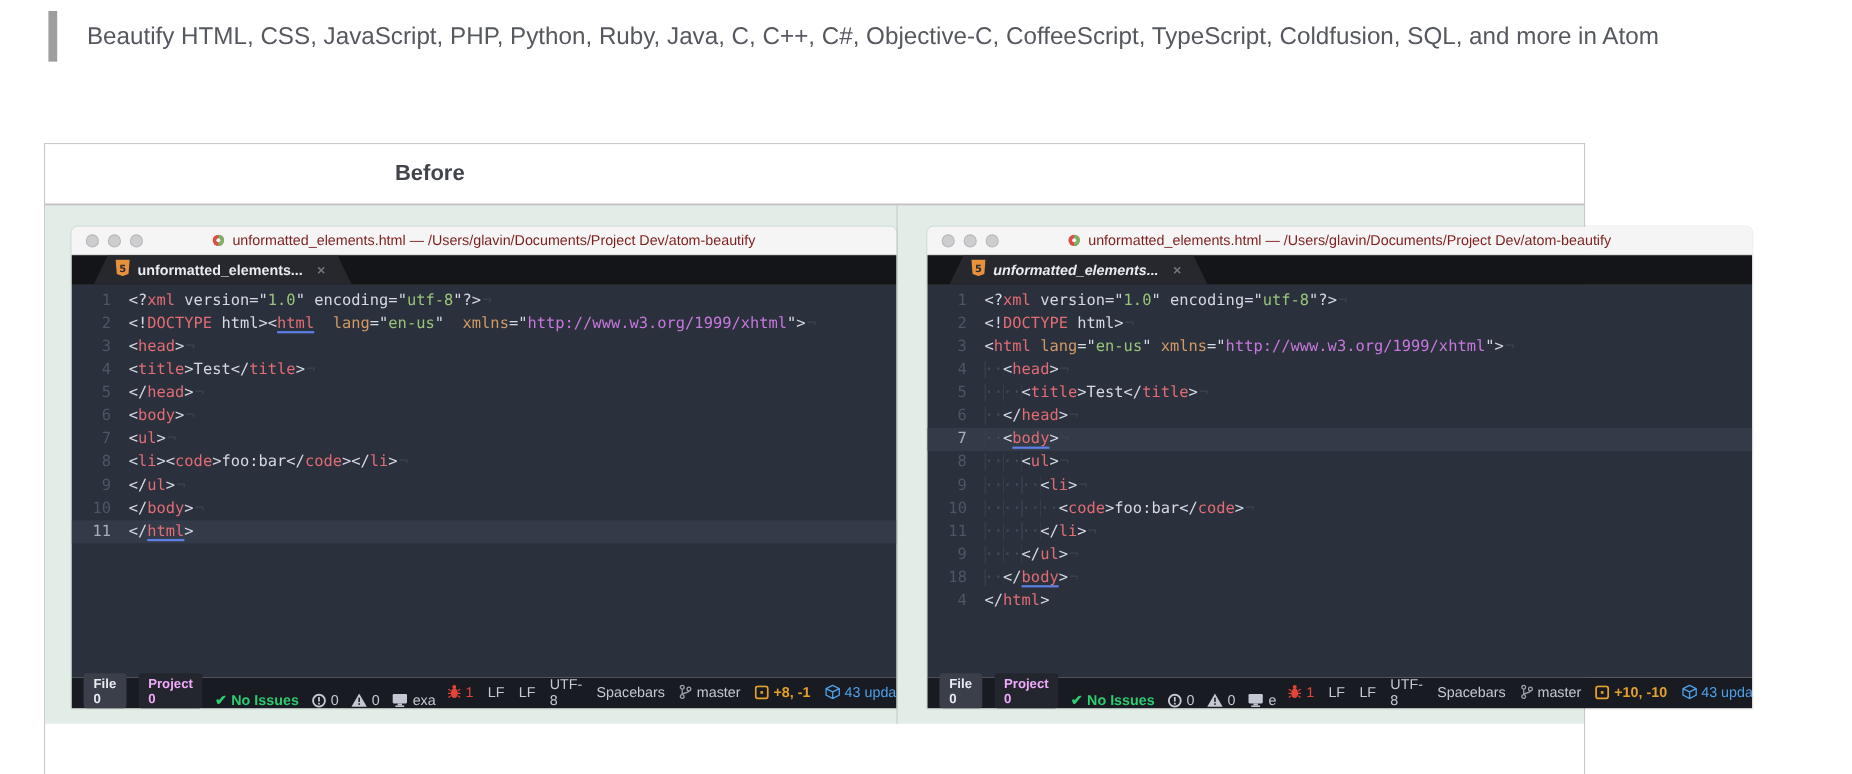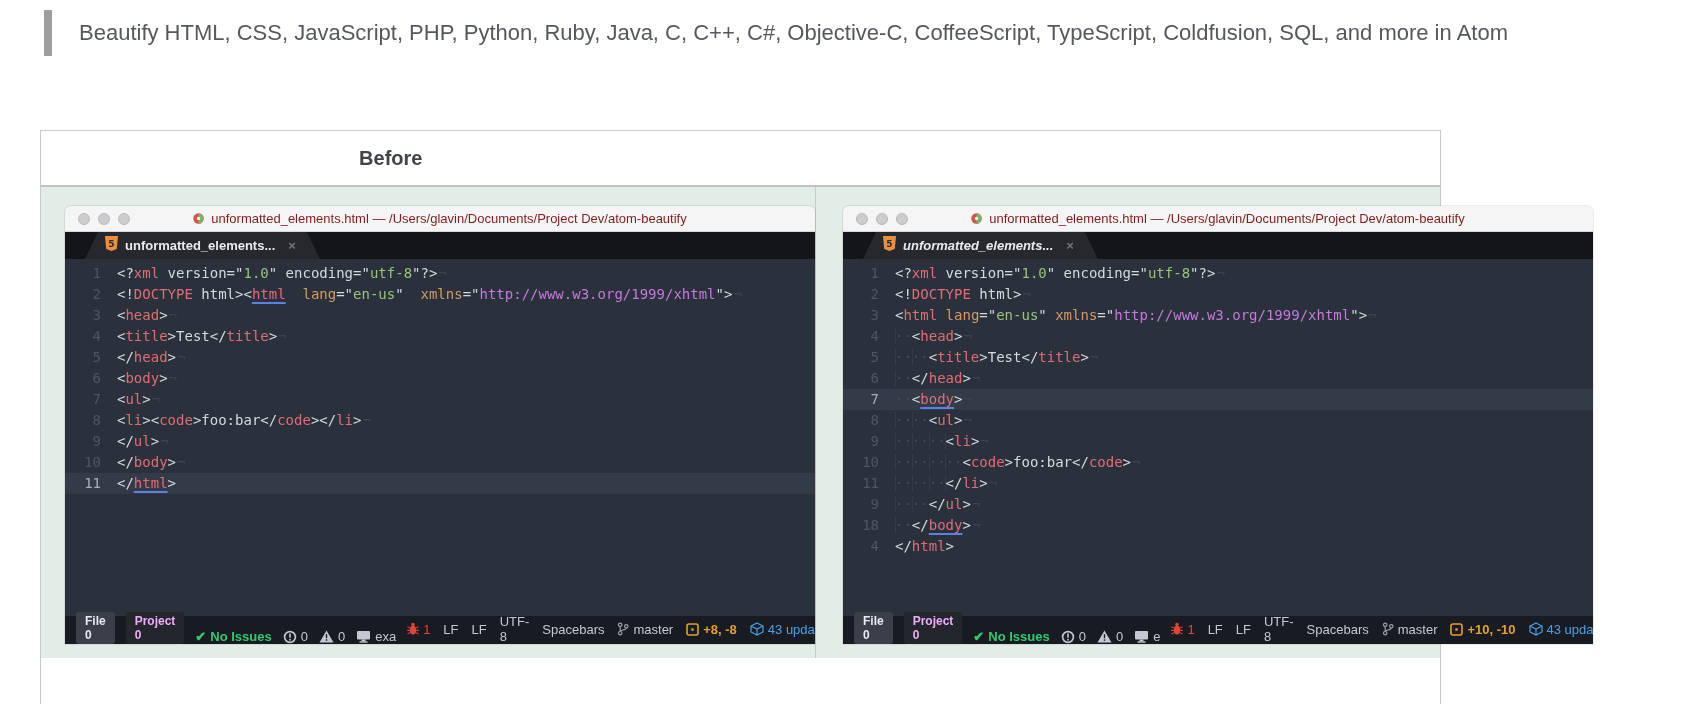--- a/index.html
+++ b/index.html
@@ -201,21 +201,21 @@
               </span>
               <span class="branch-name">master</span>
             </span>
             <span class="sb-group">
               <span class="sb-icon">
                 <svg width="13" height="13" viewBox="0 0 13 13">
                     <rect x="1" y="1" width="11" height="11" rx="2" fill="none" stroke="#e5a02c" stroke-width="1.6"></rect>
                     <rect x="5.3" y="5.3" width="2.4" height="2.4" fill="#e5a02c"></rect>
                   </svg>
               </span>
-              <span class="diff-text">+8, -8</span>
+              <span class="diff-text">+8, -1</span>
             </span>
             <span class="sb-group">
               <span class="sb-icon">
                 <svg width="14" height="14" viewBox="0 0 14 14">
                     <path d="M7 1 L13 4 V10 L7 13 L1 10 V4 Z M1 4 L7 7 L13 4 M7 7 V13" fill="none" stroke="#4da0e8" stroke-width="1.2"></path>
                   </svg>
               </span>
               <span class="updates-text">43 updates</span>
             </span>
           </span>

